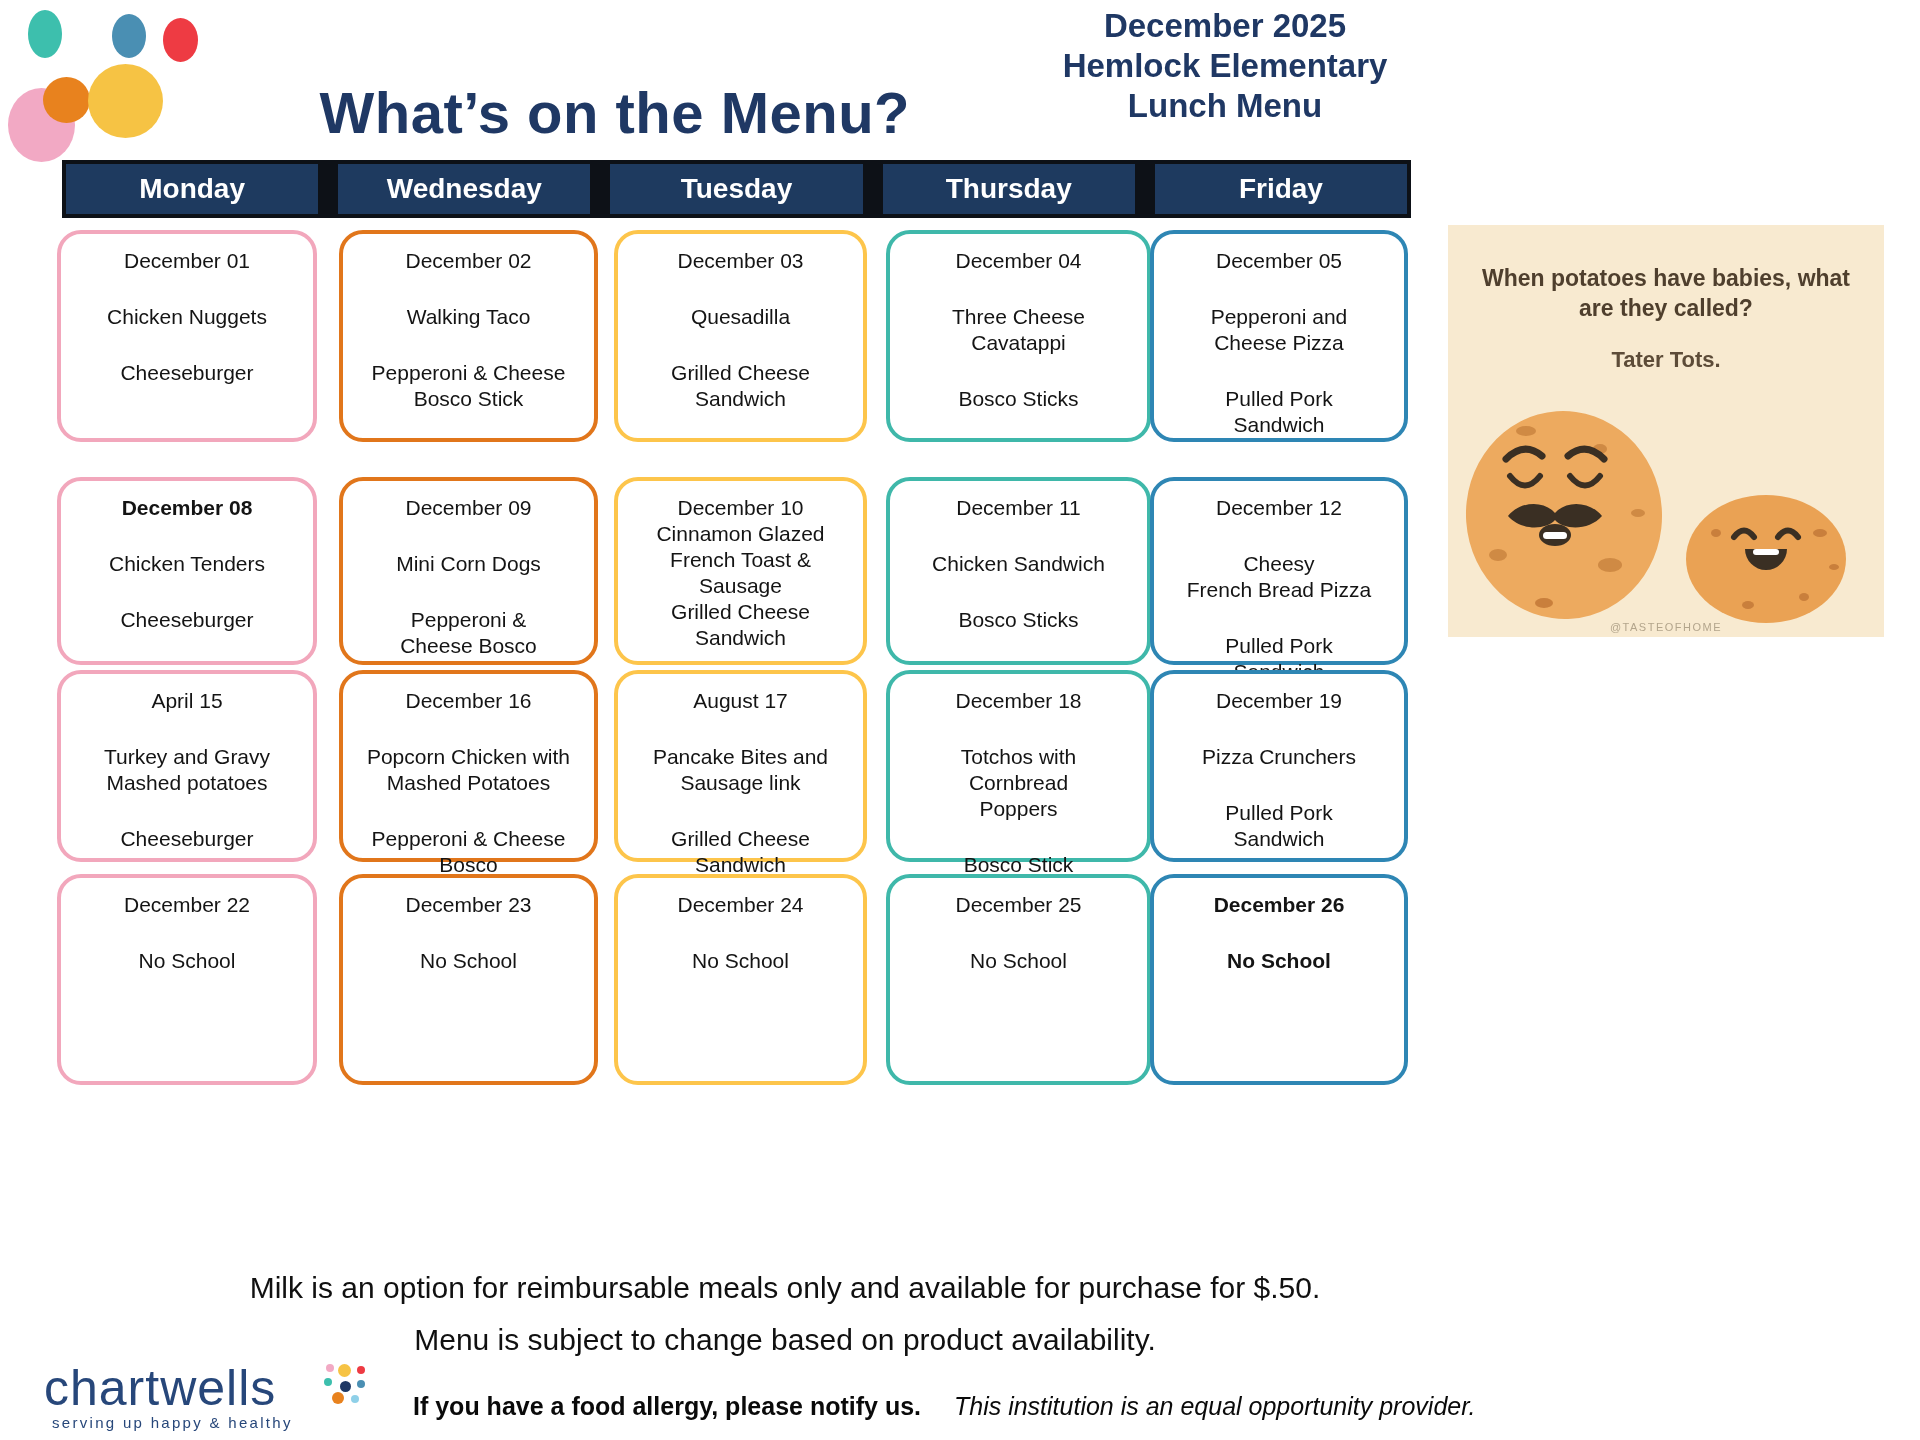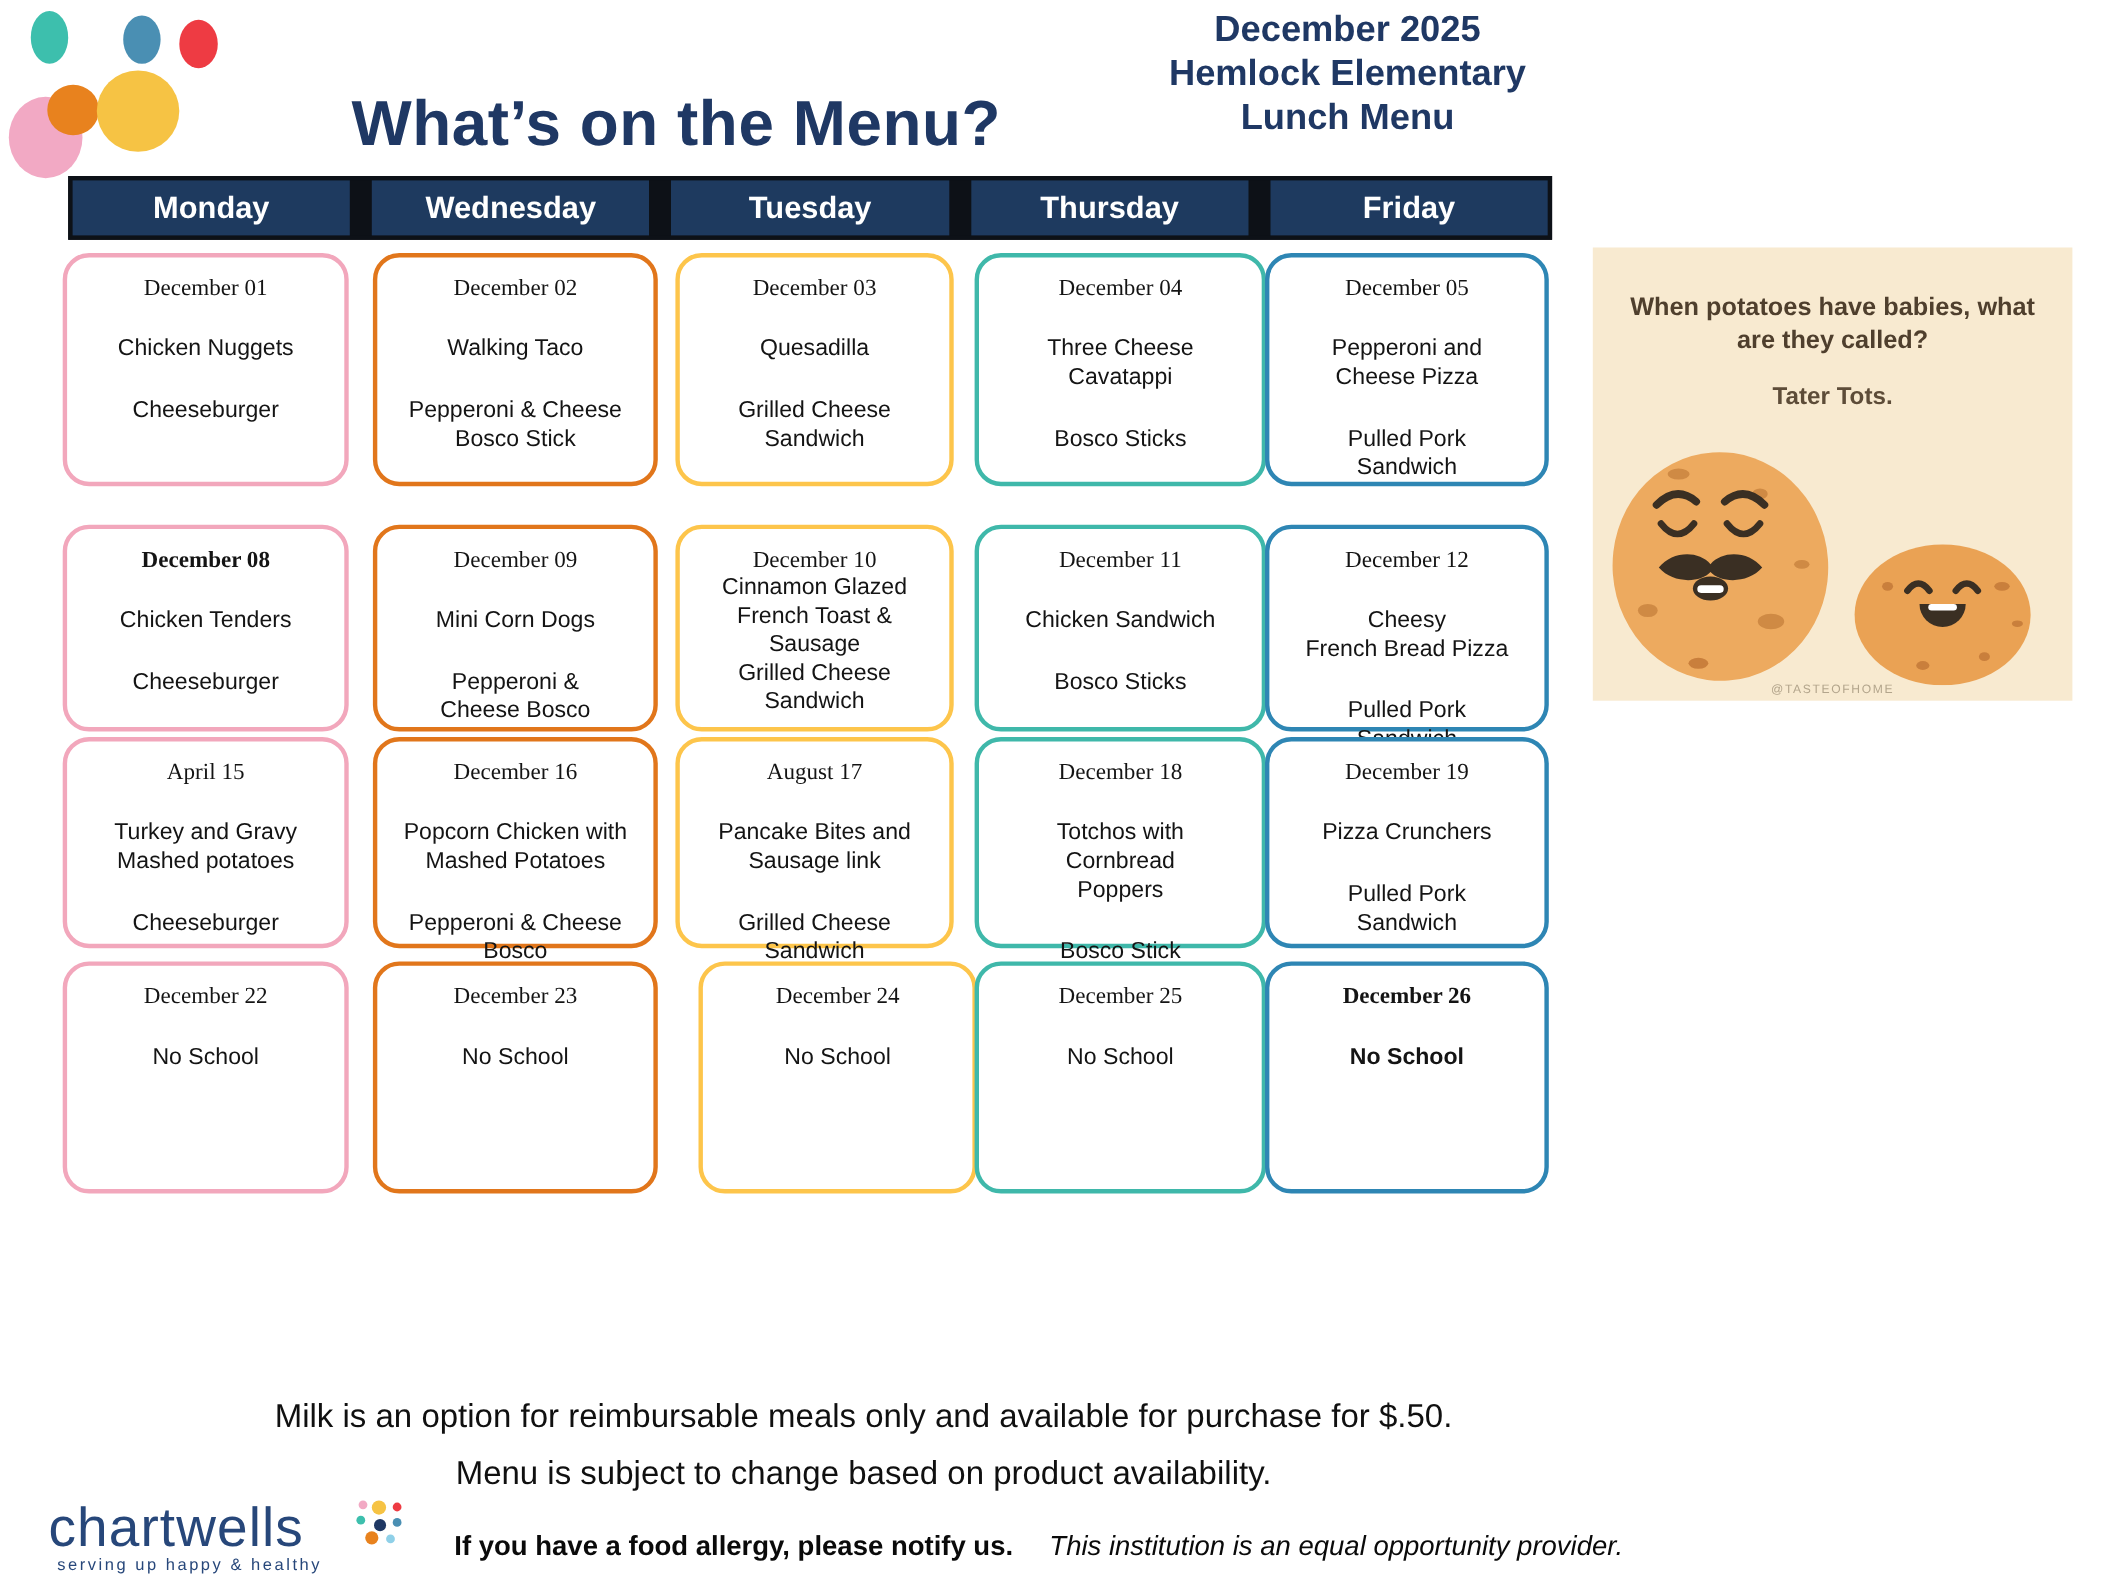--- a/index.html
+++ b/index.html
@@ -36,21 +36,21 @@
   .row-2{top:670px;height:192px;}
   .row-3{top:874px;height:211px;}
   .cell{position:absolute;top:0;height:100%;box-sizing:border-box;background:#ffffff;
     border:4px solid #999;border-radius:24px;text-align:center;padding:14px 14px 6px 14px;
     font-size:21px;line-height:26px;color:#141414;}
   .col-0{left:57px;width:260px;}
   .col-1{left:339px;width:259px;}
   .col-2{left:614px;width:253px;}
   .col-3{left:886px;width:265px;}
   .col-4{left:1150px;width:258px;}
-  .cell-date{white-space:pre-line;font-family:Liberation Serif, serif;}
+  .cell-date{white-space:pre-line;}
   .cell-item{margin-top:30px;white-space:pre-line;}
   .packed .cell-item{margin-top:0;}
   .attach-first .cell-item:first-of-type{margin-top:0;}
   .bold{font-weight:bold;}
 
   
   .joke-card{position:absolute;left:1448px;top:225px;width:436px;height:412px;overflow:hidden;}
   .joke-q{margin:38px 30px 0 30px;text-align:center;font-weight:bold;font-size:23px;line-height:30px;}
   .joke-a{margin-top:24px;text-align:center;font-size:22px;font-weight:600;}
   .joke-art{position:absolute;left:0;bottom:14px;width:436px;height:240px;}
@@ -211,21 +211,21 @@
     </div>
     <div class="cal-row row-3">
       <div class="cell col-0" style="border-color: rgb(242, 167, 188);">
         <div class="cell-date">December 22</div>
         <div class="cell-item">No School</div>
       </div>
       <div class="cell col-1" style="border-color: rgb(225, 118, 27);">
         <div class="cell-date">December 23</div>
         <div class="cell-item">No School</div>
       </div>
-      <div class="cell col-2" style="border-color: rgb(253, 197, 75); margin-left: 21px;">
+      <div class="cell col-2" style="border-color: rgb(253, 197, 75);">
         <div class="cell-date">December 24</div>
         <div class="cell-item">No School</div>
       </div>
       <div class="cell col-3" style="border-color: rgb(63, 184, 170);">
         <div class="cell-date">December 25</div>
         <div class="cell-item">No School</div>
       </div>
       <div class="cell col-4" style="border-color: rgb(46, 134, 180);">
         <div class="cell-date bold">December 26</div>
         <div class="cell-item bold">No School</div>

